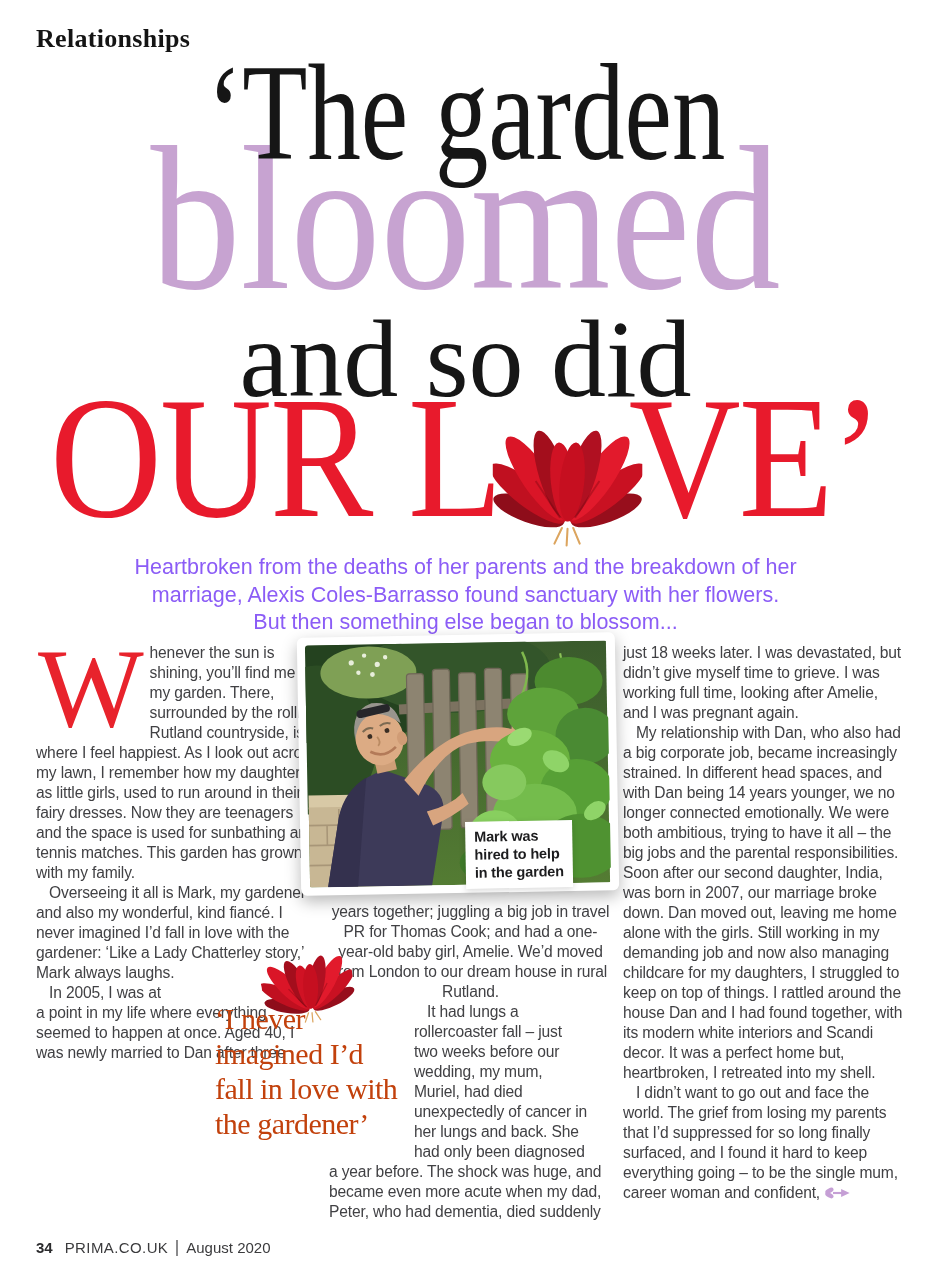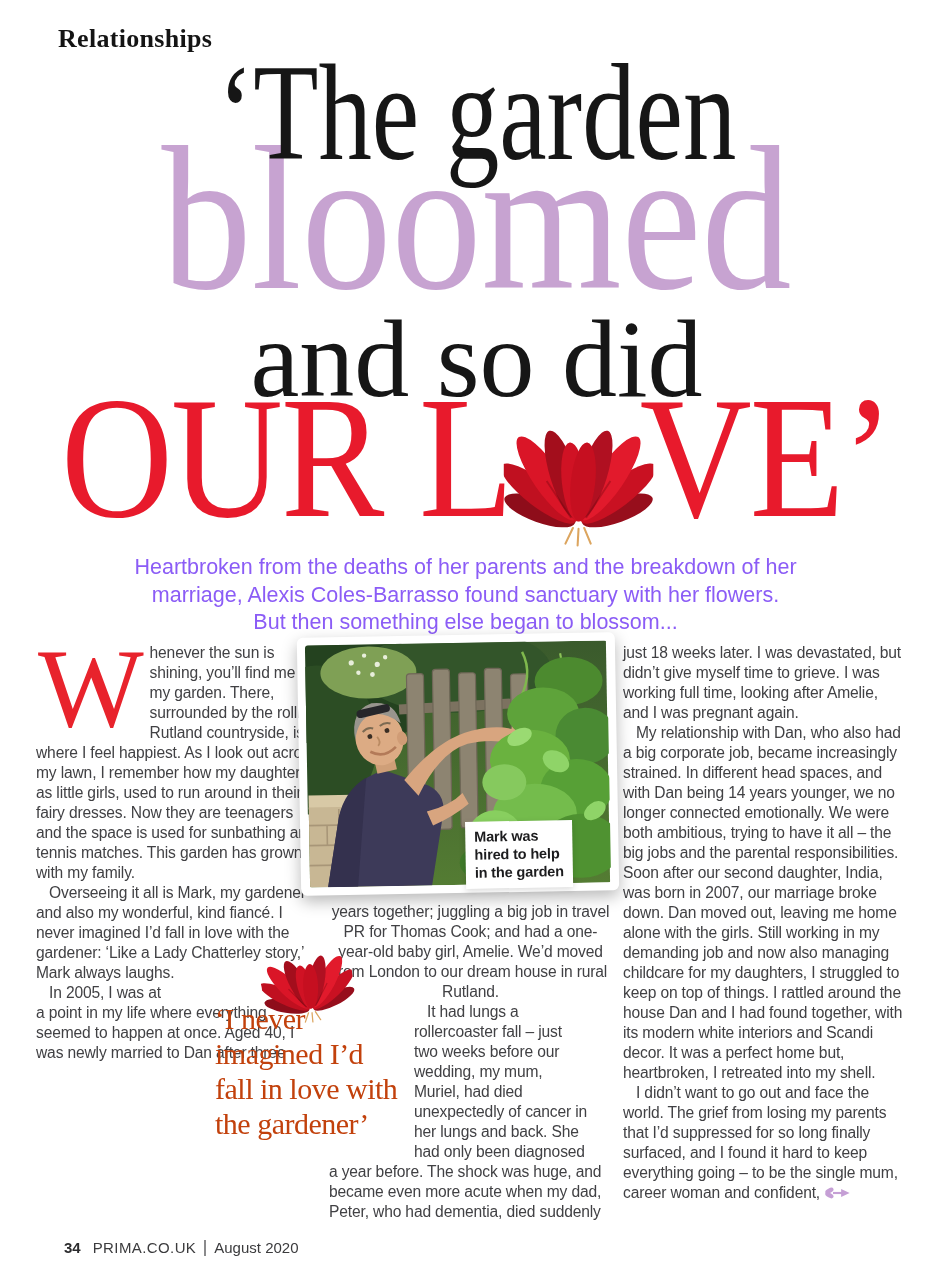--- a/index.html
+++ b/index.html
@@ -4,21 +4,21 @@
 <style>
   * { margin:0; padding:0; box-sizing:border-box; }
   html,body { background:#e9e9e9; }
   .page {
     position:relative; width:931px; height:1280px; margin:0 auto;
     background:#ffffff; overflow:hidden;
     font-family:"Liberation Sans", sans-serif; color:#414144;
   }
 
   
-  .masthead { position:relative; height:548px;margin-left:22px; }
+  .masthead { position:relative; height:548px; }
   .section-label {
     position:absolute; left:36px; top:24px;
     font-family:"Liberation Serif", serif; font-weight:bold;
     font-size:26px; letter-spacing:.3px; color:#141414;
   }
   .hl {
     position:absolute; left:50%; white-space:nowrap; line-height:1;
     font-family:"Liberation Serif", serif; transform-origin:top center;
   }
   .hl1 { top:45px;  font-size:116px; color:#161616; transform:translateX(-50%) scale(.92,1.18); z-index:2; }
@@ -78,21 +78,21 @@
     font-family:"Liberation Serif", serif; font-size:30px; line-height:35px;
     color:#c2410c; letter-spacing:-.5px;
   }
   .pullquote span { display:block; white-space:nowrap; }
 
   .cont-arrow { width:27px; height:14px; margin-left:4px; vertical-align:-2px; }
 
   
   .footer {
     position:absolute; left:36px; bottom:24px;
-    display:flex; align-items:center; font-size:15px; color:#3b3b3d;margin-left:28px;
+    display:flex; align-items:center; font-size:15px; color:#3b3b3d;
   }
   .footer .pgnum { font-weight:bold; margin-right:12px; color:#2b2b2d; }
   .footer .site { letter-spacing:.4px; }
   .footer .divider { display:inline-block; width:2px; height:16px; background:#8a8a8c; margin:0 8px; }
 </style>
 </head>
 <body>
 
 <svg width="0" height="0" style="position:absolute" aria-hidden="true">
   <defs>

